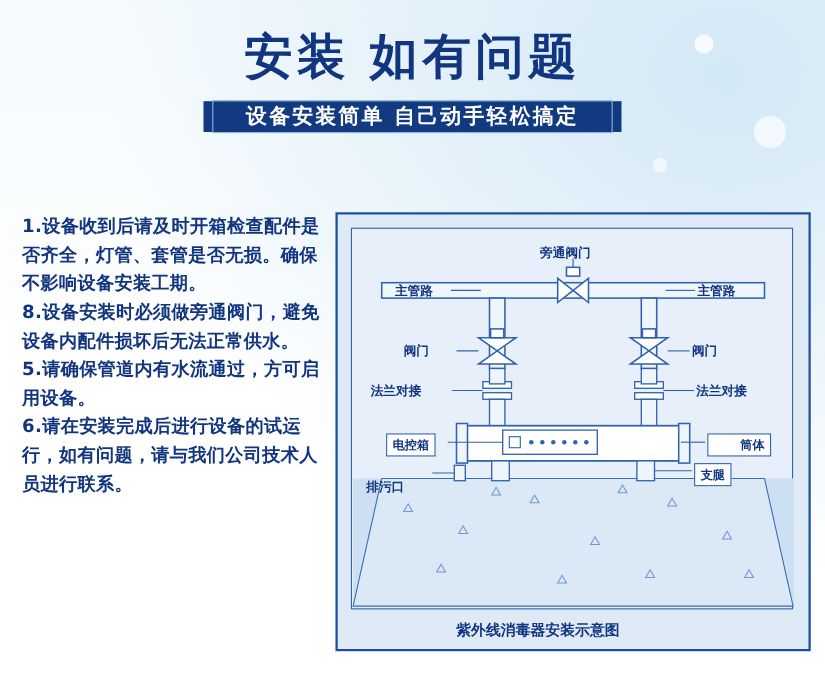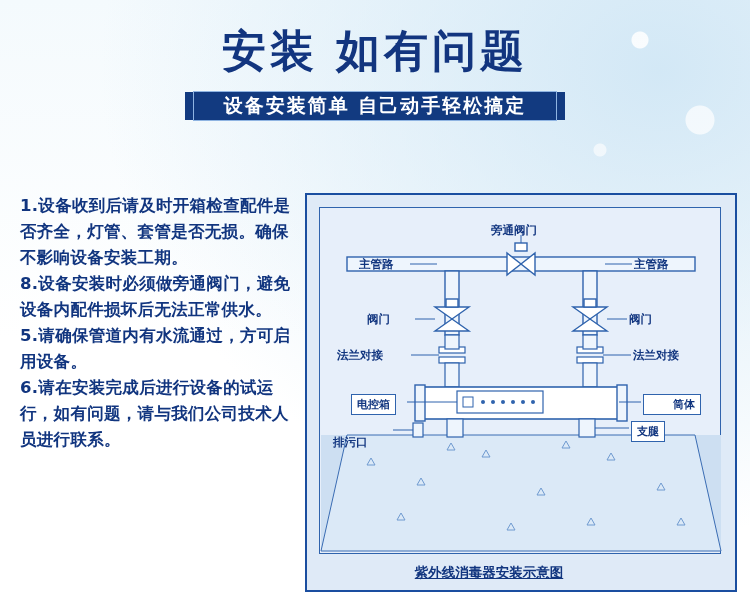--- a/index.html
+++ b/index.html
@@ -58,21 +58,21 @@
   .diagram{
     position:absolute;left:305px;top:193px;width:428px;height:395px;
     background:#dfeaf7;border:2px solid #1a4ea0;
   }
   .diagram-inner{
     position:absolute;left:12px;top:12px;width:400px;height:345px;
     border:1px solid #2f63ad;background:#e7effa;
   }
   .caption{
     position:absolute;left:0;bottom:8px;width:364px;text-align:center;
-    color:#11357f;font-size:13.5px;font-weight:bold;text-decoration:underline;
+    color:#11357f;font-size:13.5px;font-weight:bold;
   }
   .dlabel{
     position:absolute;color:#11357f;font-size:11.5px;font-weight:bold;
     white-space:nowrap;
     text-align:center;
   }
   .box-label{
     position:absolute;color:#11357f;font-size:11px;font-weight:bold;
     background:#ffffff;border:1px solid #2f63ad;padding:2px 5px;white-space:nowrap;
   }

